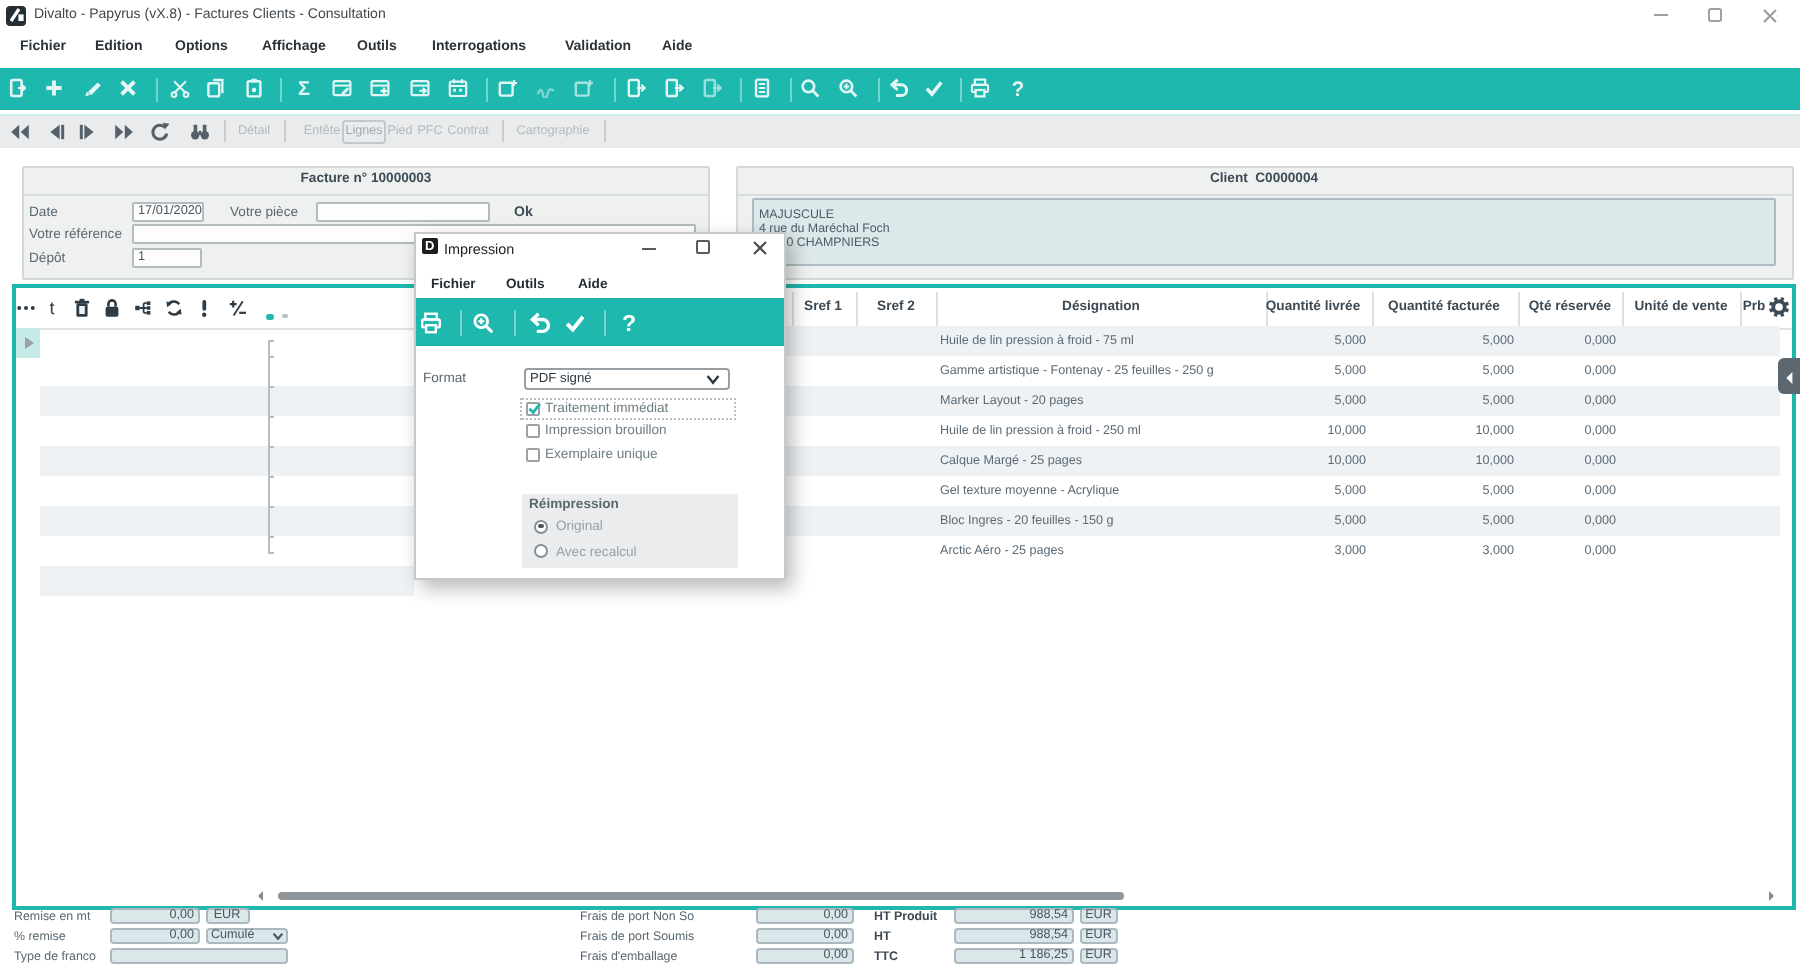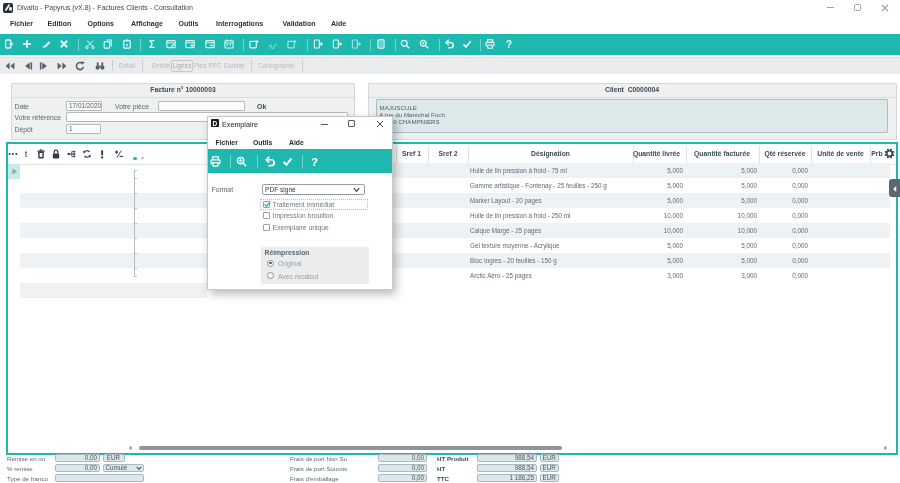--- a/index.html
+++ b/index.html
@@ -389,21 +389,21 @@
 <div class="blab" style="left:437px;top:464.5px;font-weight:700;color:#3c4a55">HT</div>
 <div class="binp" style="left:477px;top:463.5px;width:60px">988,54</div>
 <div class="bbtn" style="left:540px;top:463.5px;width:18.5px">EUR</div>
 <div class="blab" style="left:437px;top:474.5px;font-weight:700;color:#3c4a55">TTC</div>
 <div class="binp" style="left:477px;top:473.5px;width:60px">1 186,25</div>
 <div class="bbtn" style="left:540px;top:473.5px;width:18.5px">EUR</div>
 
 <div class="a" style="left:207px;top:115.5px;width:186px;height:174.5px;background:#fff;border:1px solid #c6c8c9;box-shadow:3px 4px 9px rgba(0,0,0,.28);z-index:50"></div>
 <div class="a" style="left:211px;top:118.5px;width:8px;height:8.5px;background:#1d1d1b;border-radius:1px;z-index:51"></div>
 <div class="a" style="left:212.5px;top:119.5px;font-size:6.5px;font-weight:700;color:#fff;z-index:51">D</div>
-<div class="a" style="left:222px;top:119.5px;font-size:7.2px;color:#232323;white-space:nowrap;z-index:51">Exemplaire</div>
+<div class="a" style="left:222px;top:119.5px;font-size:7.2px;color:#232323;white-space:nowrap;z-index:51">Impression</div>
 <div class="a" style="left:321px;top:123.5px;width:7px;height:1.2px;background:#5a5a5a;z-index:51"></div>
 <div class="a" style="left:348px;top:119.5px;width:7px;height:7px;border:1.1px solid #5a5a5a;border-radius:1px;z-index:51"></div>
 <svg class="a" style="left:375.5px;top:119.5px;z-index:51" width="8" height="8" viewBox="0 0 8 8">
       <path d="M1 1l6 6M7 1l-6 6" stroke="#444" stroke-width="1"></path>
     </svg>
 <div class="a" style="left:215.5px;top:138.5px;font-size:6.8px;font-weight:700;color:#242b31;z-index:51">Fichier</div>
 <div class="a" style="left:253px;top:138.5px;font-size:6.8px;font-weight:700;color:#242b31;z-index:51">Outils</div>
 <div class="a" style="left:289px;top:138.5px;font-size:6.8px;font-weight:700;color:#242b31;z-index:51">Aide</div>
 <div class="a" style="left:208px;top:149px;width:184px;height:24px;background:#1eb8af;z-index:51"></div>
 <svg class="a" style="left:209.5px;top:155.5px;z-index:51" width="11" height="11" viewBox="0 0 10 10">

